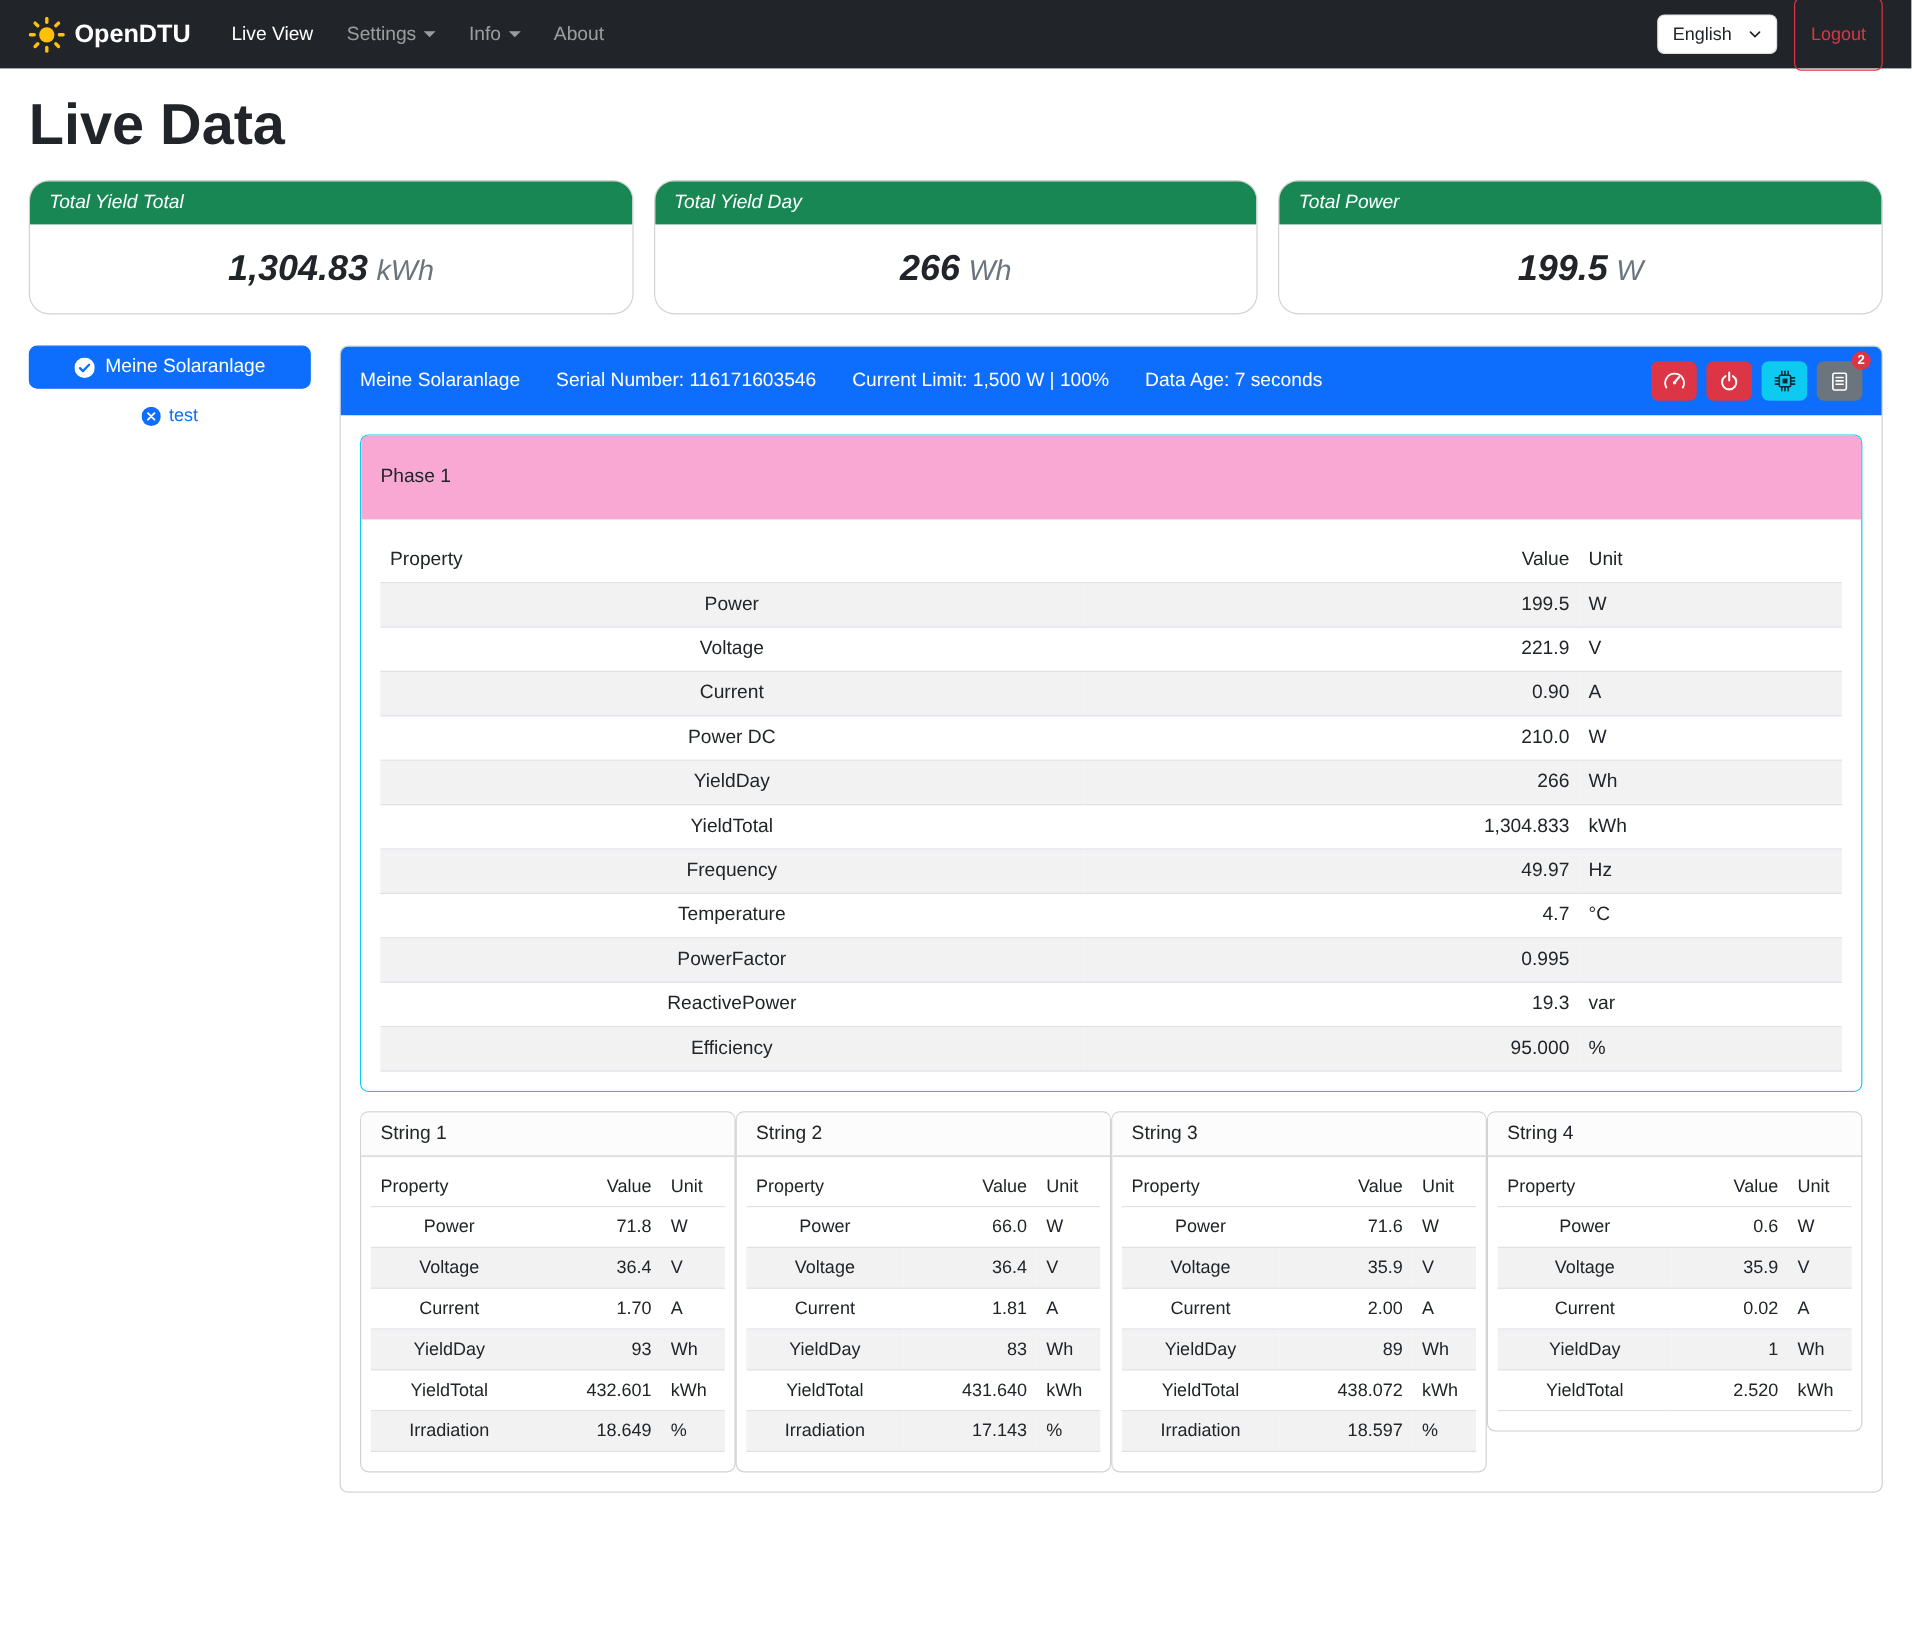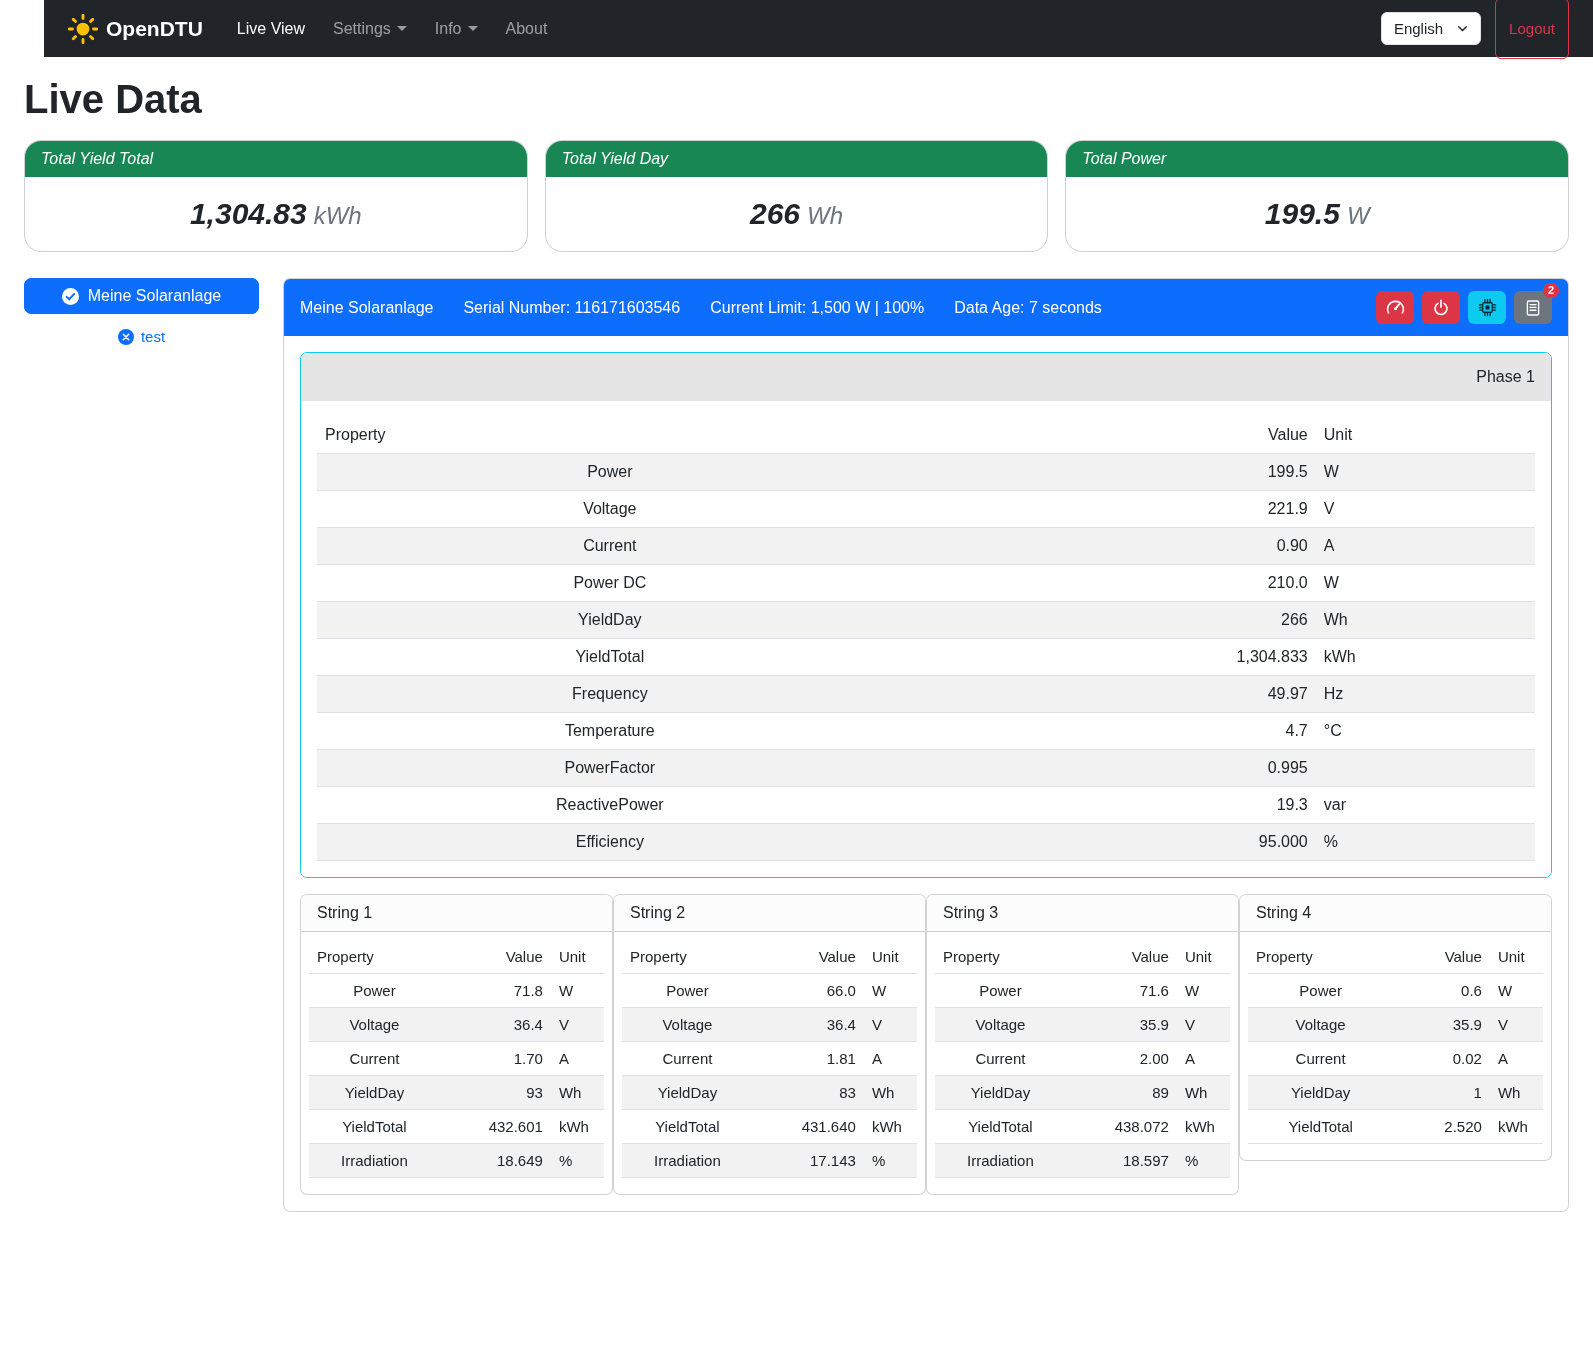--- a/index.html
+++ b/index.html
@@ -1,39 +1,39 @@
 <!DOCTYPE html>
 <html><head>
 <meta charset="utf-8">
 <style>
   * { box-sizing: border-box; }
   html,body { margin:0; padding:0; background:#fff; color:#212529;
     font-family:"Liberation Sans","DejaVu Sans",sans-serif; font-size:16px; }
 
   
   .navbar { background:#212529; height:57px; display:flex; align-items:center;
-    padding:0 24px; gap:4px;margin-left:44px; }
+    padding:0 24px; gap:4px; }
   .brand { display:flex; align-items:center; gap:8px; color:#fff; font-size:21px;
     font-weight:700; margin-right:18px; cursor:pointer; }
   .nav-link { color:rgba(255,255,255,.55); padding:8px 12px; font-size:16px;
     cursor:pointer; display:flex; align-items:center; gap:6px; }
   .nav-link.active { color:#fff; }
   .caret { width:0; height:0; border-left:5px solid transparent; border-right:5px solid transparent;
     border-top:5px solid rgba(255,255,255,.55); display:inline-block; }
   .nav-right { margin-left:auto; display:flex; align-items:center; gap:14px; }
   .lang-select { background:#fff; border:1px solid #dee2e6; border-radius:6px;
     padding:7px 12px; display:flex; align-items:center; gap:14px; font-size:15px;
     color:#212529; cursor:pointer; }
   .logout-btn { background:transparent; border:1px solid #dc3545; color:#dc3545;
     border-radius:6px; padding:21px 13px; font-size:15px; cursor:pointer;
     font-family:inherit; }
 
   
   .container { padding:0 24px 30px 24px; }
-  h1.page-title { font-size:40px; font-weight:700; margin:20px 0 18px 0; }
+  h1.page-title { font-size:48px; font-weight:700; margin:20px 0 18px 0; }
 
   .summary-row { display:flex; gap:17px; margin-bottom:26px; }
   .summary-card { flex:1; border:1px solid rgba(0,0,0,.175); border-radius:17px;
     overflow:hidden; background:#fff;font-style:italic; }
   .summary-header { background:#198754; color:#fff; padding:9px 16px; font-size:16px; }
   .summary-body { padding:20px 16px; text-align:center; }
   .summary-value { font-size:30px; font-weight:700; }
   .summary-unit { font-size:24px; color:#6c757d; margin-left:7px; }
 
   .content-row { display:flex; gap:24px; align-items:flex-start; }
@@ -57,21 +57,21 @@
   .btn-danger { background:#dc3545; }
   .btn-info { background:#0dcaf0; }
   .btn-secondary { background:#6c757d; }
   .notif-badge { position:absolute; top:-8px; right:-7px; background:#dc3545; color:#fff;
     font-size:11px; font-weight:700; border-radius:9px; padding:2px 5px; line-height:1; }
 
   .panel-body { padding:16px; }
 
   
   .phase-card { border:1px solid #0dcaf0; border-radius:7px; margin-bottom:16px; overflow:hidden; }
-  .phase-header { background:#e5e5e5; color:#212529; padding:15px 16px; font-size:16px;text-align:right; }
+  .phase-header { background:#f9a8d4; color:#212529; padding:26px 16px; font-size:16px; }
   .phase-body { padding:16px; background:#fff; }
 
   table.data-table { width:100%; border-collapse:collapse; font-size:16px; }
   .data-table th, .data-table td { padding:9px 8px; border-bottom:1px solid #dee2e6;
     text-align:left; font-weight:400; }
   .data-table thead th { font-weight:400; }
   .data-table th.prop { font-weight:400;text-align:center; }
   .data-table .value { text-align:right; }
   .data-table .unit { width:18%; }
   .stripe-odd tbody tr:nth-child(odd) { background:#f2f2f2; }

